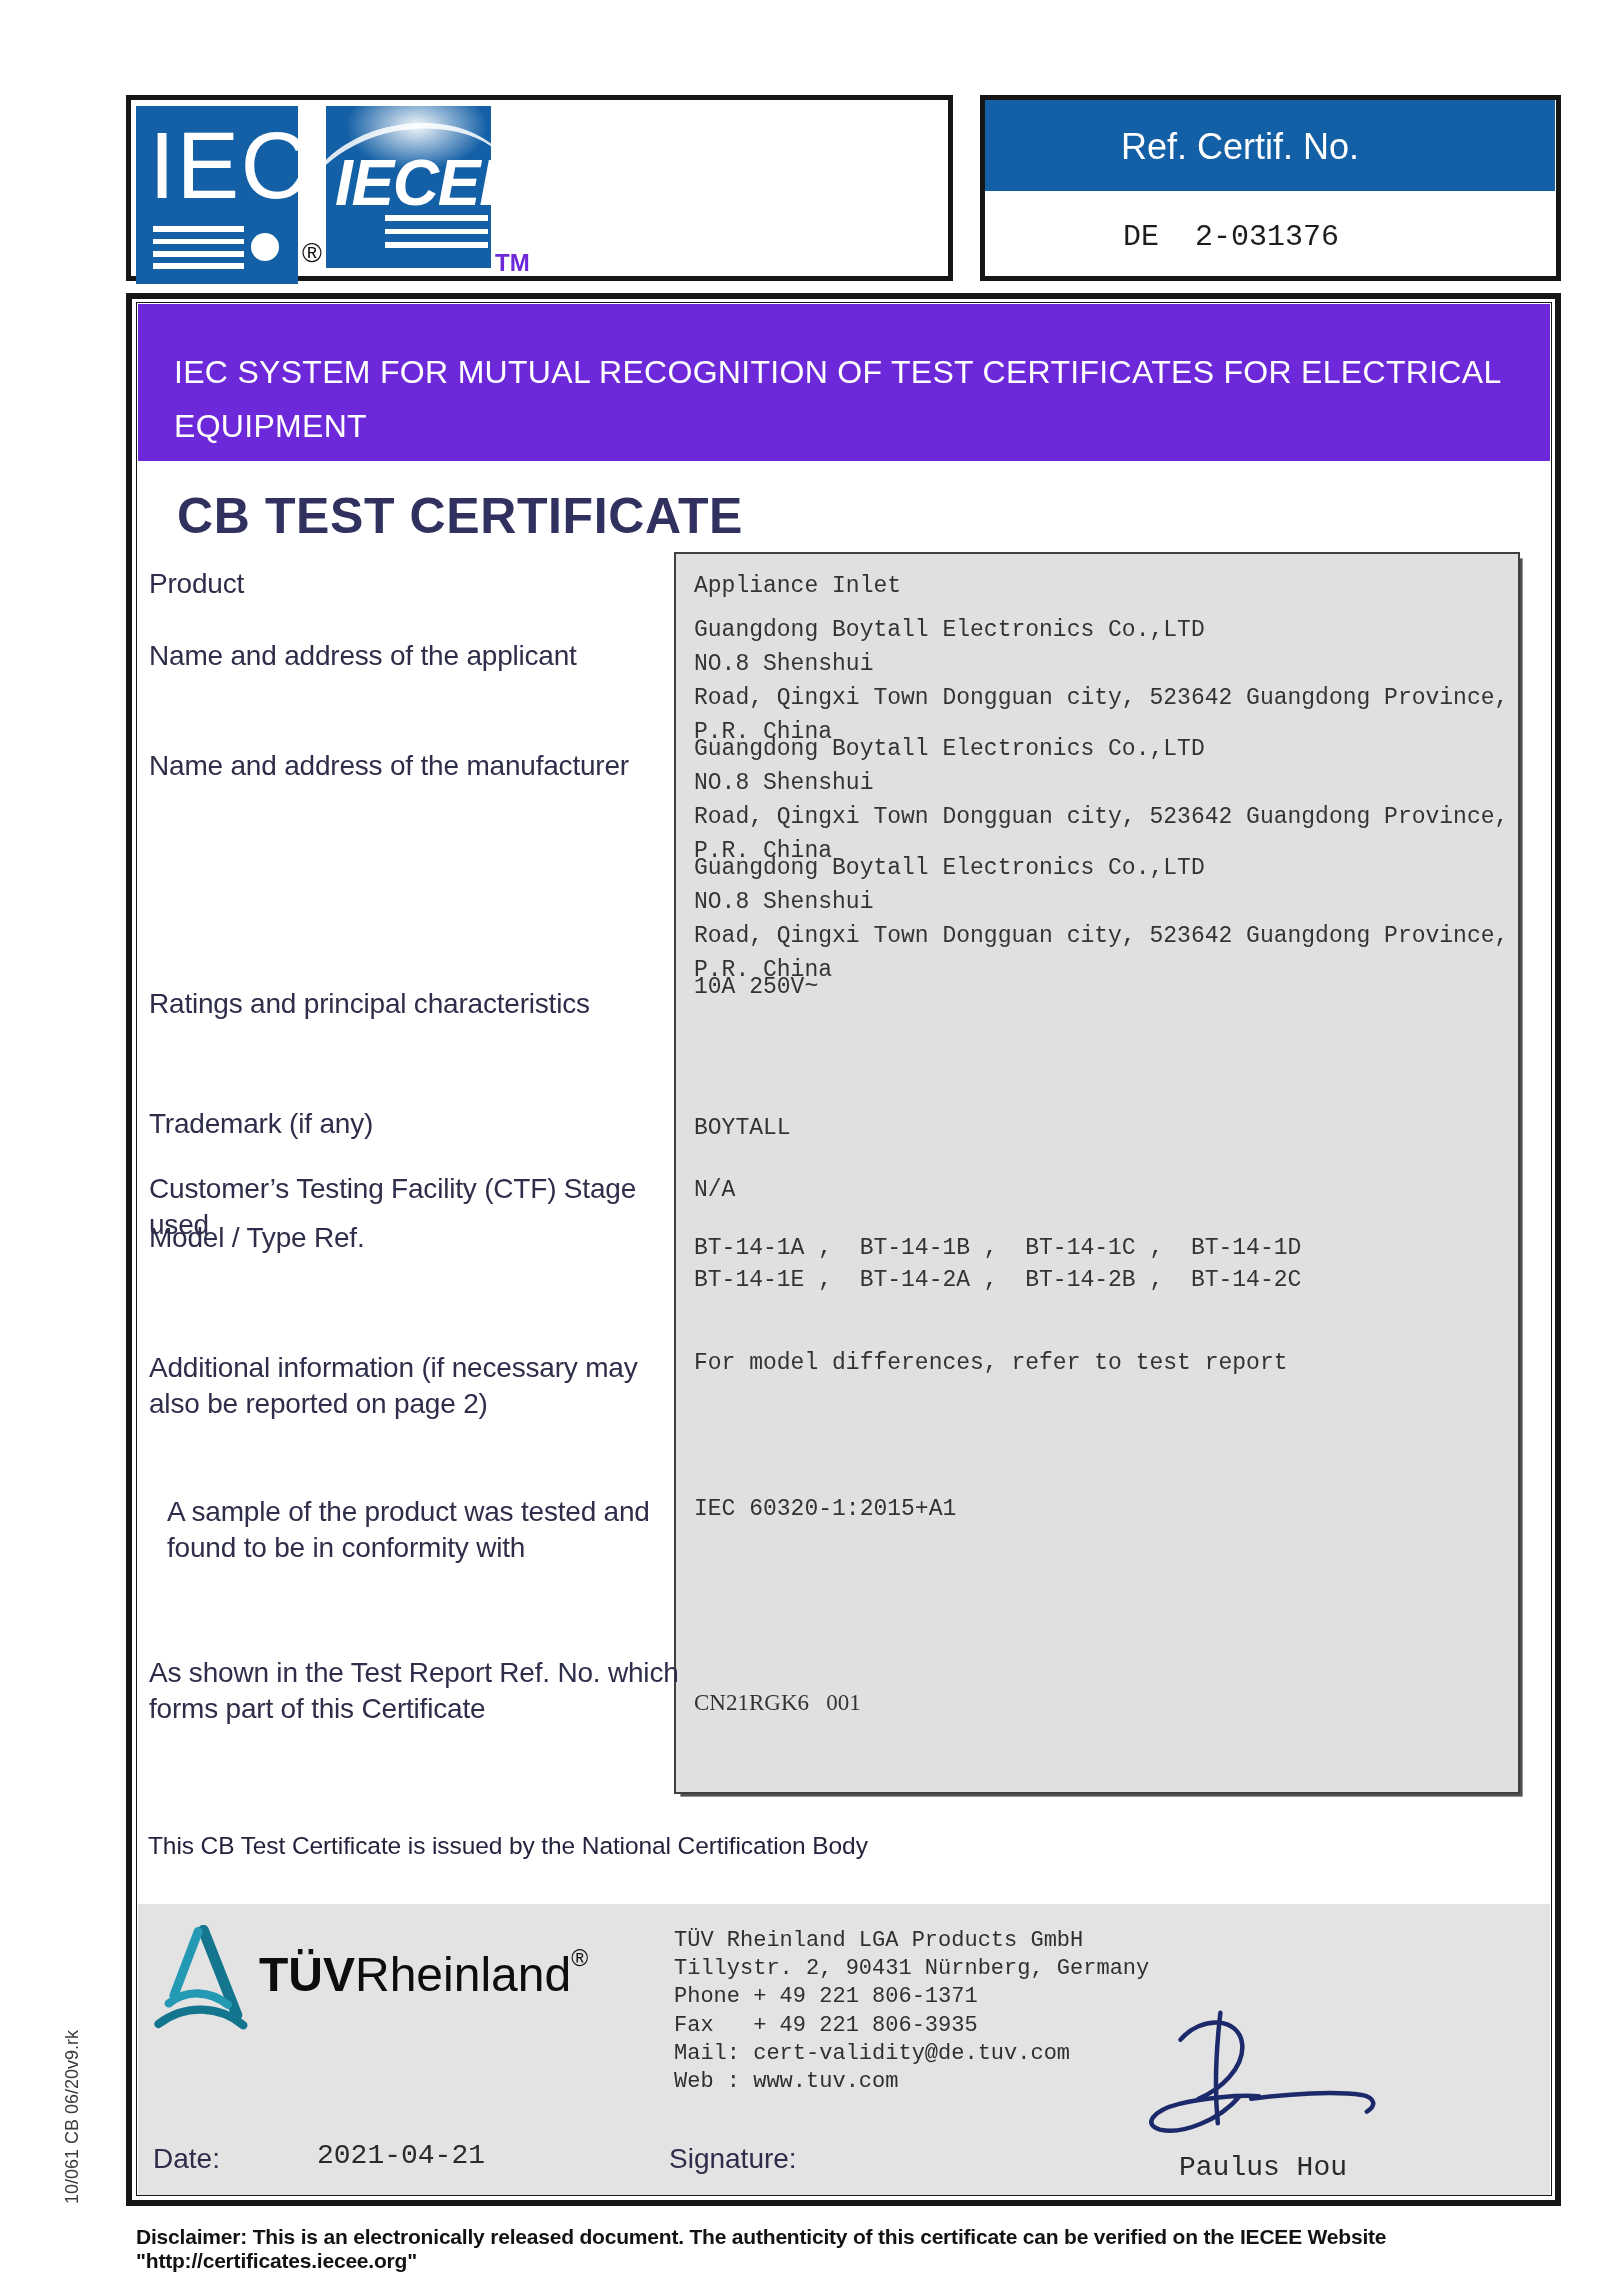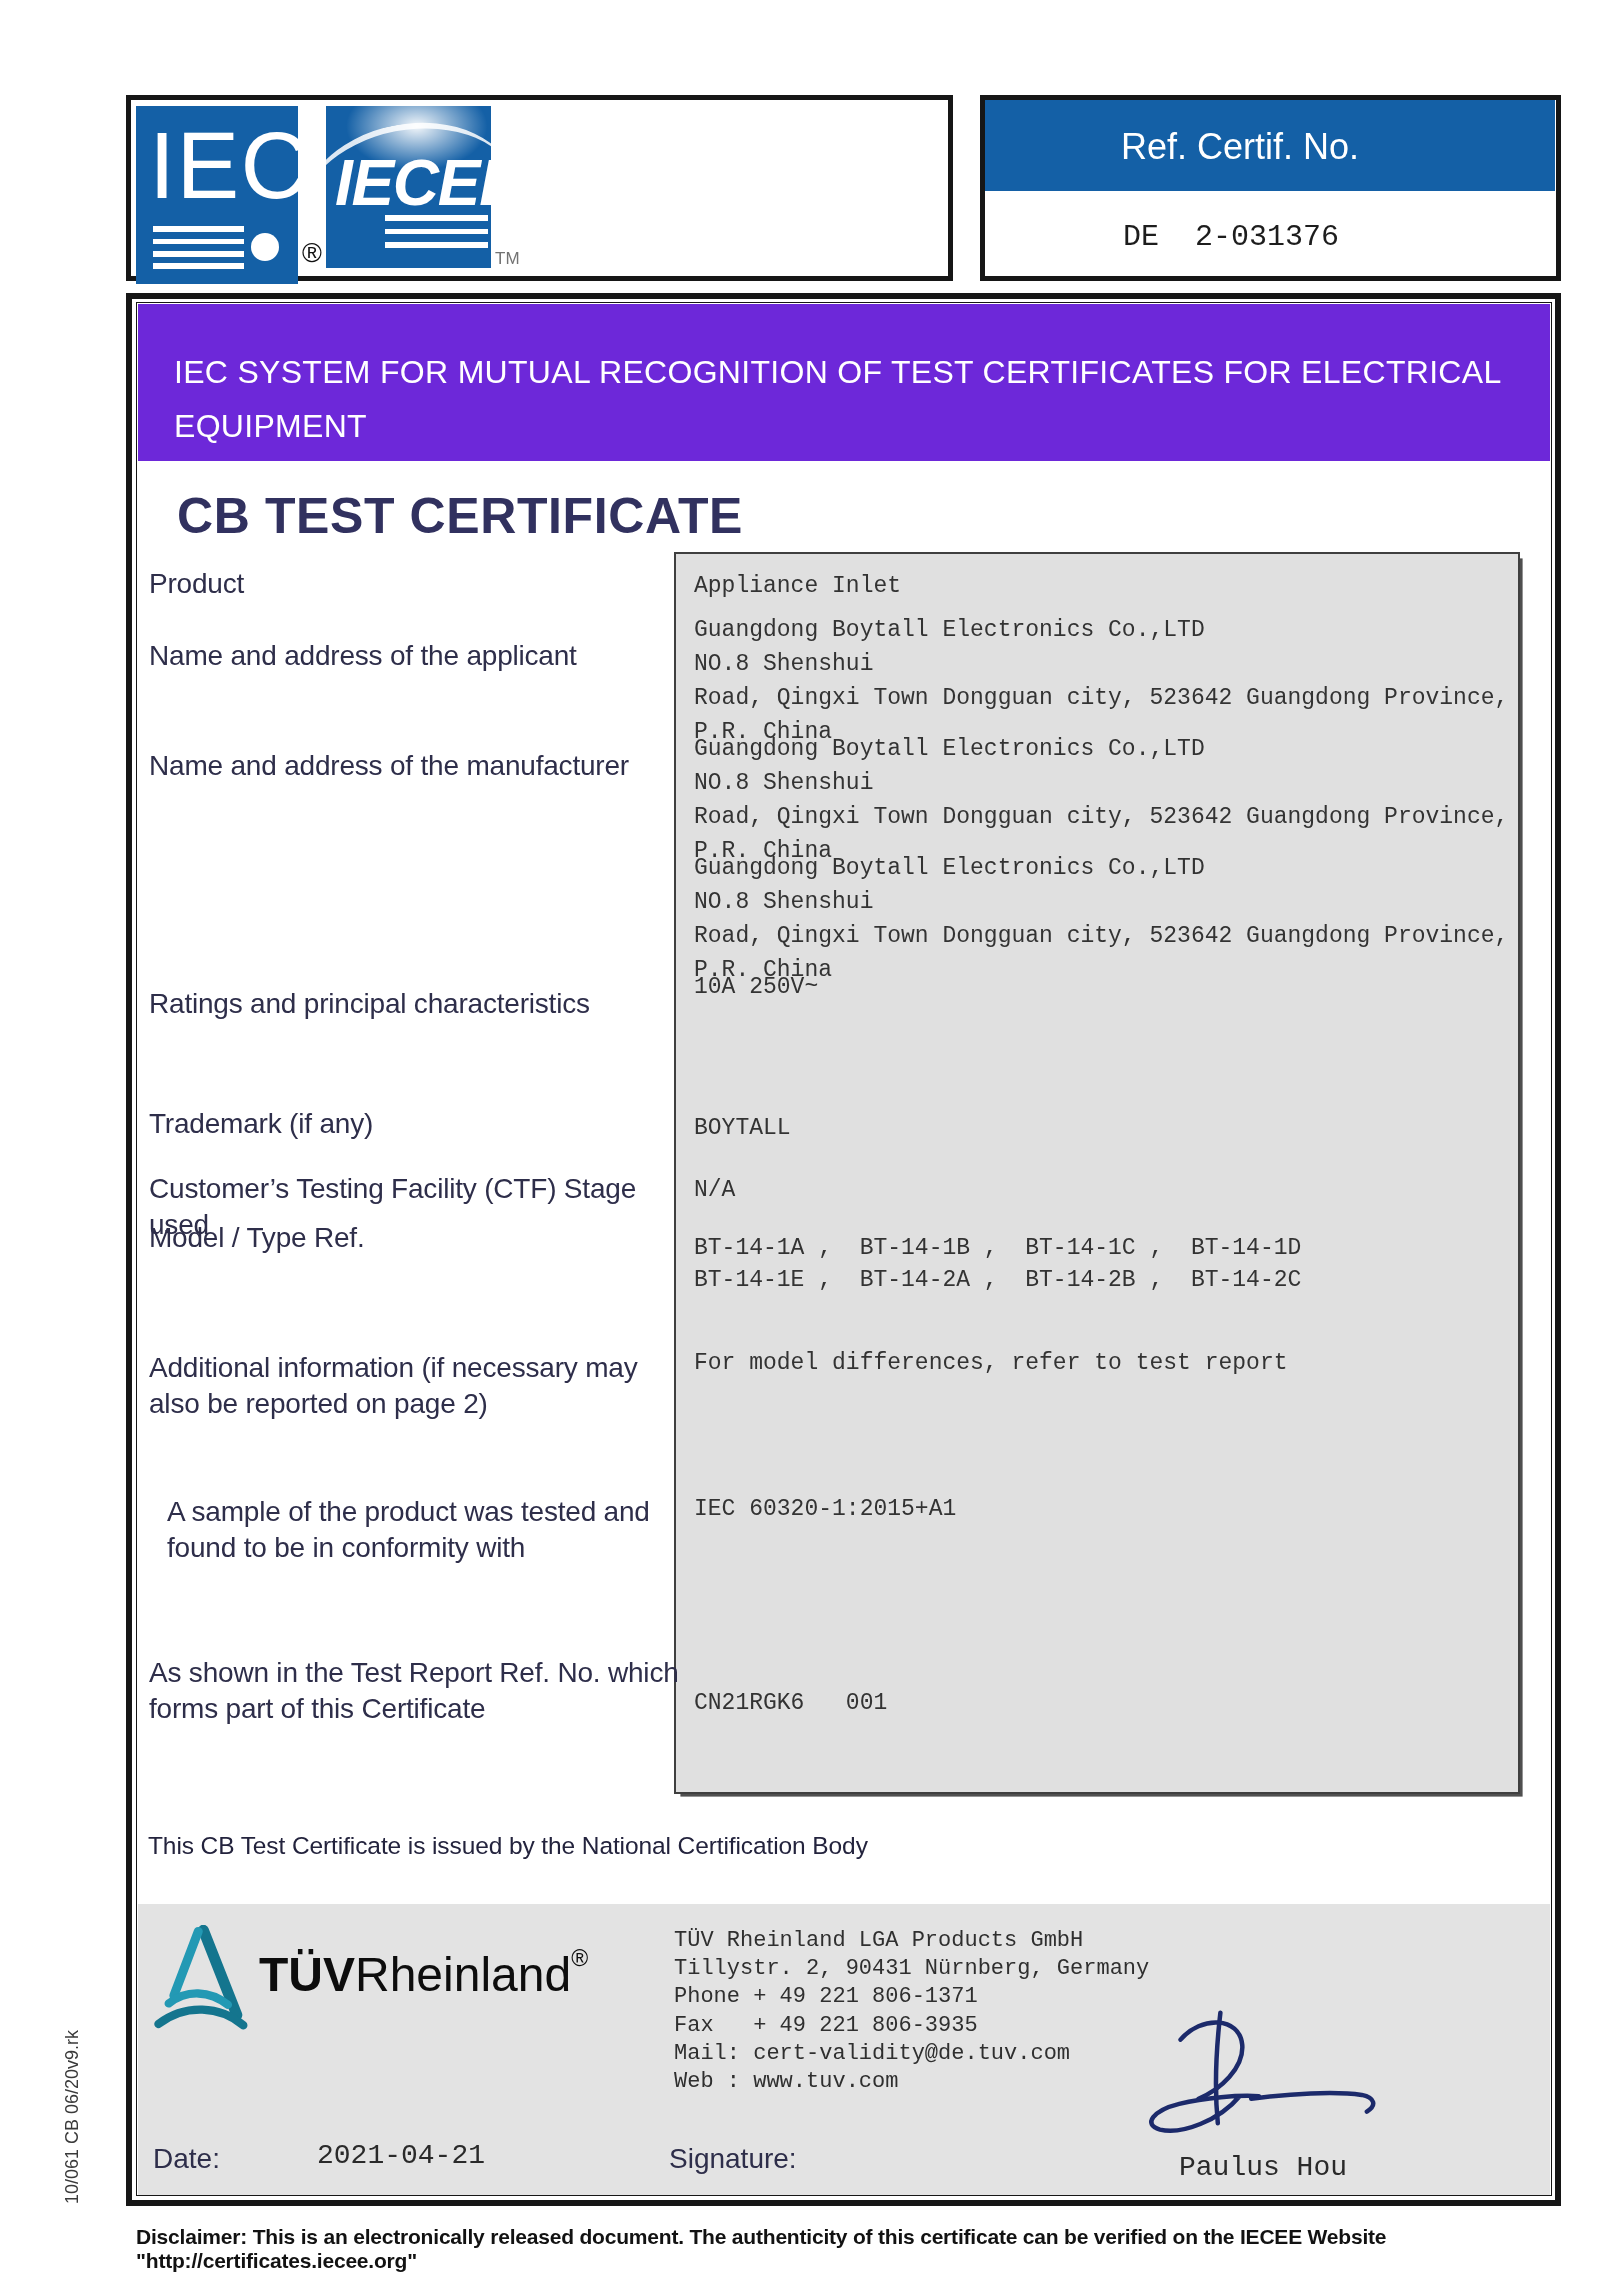--- a/index.html
+++ b/index.html
@@ -18,21 +18,21 @@
   .iecee-square{position:absolute;left:195px;top:5.8px;width:165px;height:162px;background:#1460a6;overflow:hidden;}
   .iecee-glow{position:absolute;left:0;top:-26px;width:165px;height:103px;
               background:radial-gradient(ellipse at 55% 45%,rgba(255,255,255,.95) 0%,rgba(255,255,255,0) 55%);}
   .iecee-arc{position:absolute;left:-26px;top:18px;width:219px;height:154px;border-radius:50%;
              border-top:6.4px solid rgba(255,255,255,.85);transform:rotate(-11deg);}
   .iecee-text{position:absolute;left:9px;top:40px;color:#fff;font-size:64px;font-weight:700;
               font-style:italic;letter-spacing:-1.3px;}
   .iecee-bars{position:absolute;left:59px;bottom:16.7px;width:103px;height:36px;}
   .iecee-bar{position:absolute;left:0;width:103px;height:5.8px;background:#fff;}
   .reg-mark{position:absolute;left:171px;top:138px;font-size:27px;color:#111;}
-  .tm-mark{position:absolute;left:364px;top:149px;font-size:17px;color:#737373;}
+  .tm-mark{position:absolute;left:364px;top:149px;font-size:24px;color:#6d28d9;font-weight:bold;}
 
   
   #ref-box{left:980px;top:95px;width:581px;height:186px;border:5.8px solid #161616;
            background:#fff;box-sizing:border-box;}
   .ref-bar{position:absolute;left:0;top:0;width:570px;height:91px;background:#1460a6;}
   .ref-label{position:absolute;left:136px;top:26px;color:#fff;font-size:36px;}
   .ref-value{position:absolute;left:138px;top:120px;color:#1d1d1d;font-size:30px;
              font-family:"Liberation Mono",monospace;white-space:pre;}
 
   
@@ -144,21 +144,21 @@
 NO.8 Shenshui
 Road, Qingxi Town Dongguan city, 523642 Guangdong Province,
 P.R. China</div>
   <div class="fvalue" style="top:970px;">10A 250V~</div>
   <div class="fvalue" style="top:1111px;">BOYTALL</div>
   <div class="fvalue" style="top:1173px;">N/A</div>
   <div class="fvalue" style="top:1232px;line-height:32px;">BT-14-1A ,  BT-14-1B ,  BT-14-1C ,  BT-14-1D
 BT-14-1E ,  BT-14-2A ,  BT-14-2B ,  BT-14-2C</div>
   <div class="fvalue" style="top:1346px;">For model differences, refer to test report</div>
   <div class="fvalue" style="top:1492px;">IEC 60320-1:2015+A1</div>
-  <div class="fvalue" style="top:1686px;">CN21RGK6   001</div>
+  <div class="fvalue" style="top:1686px;font-family:Liberation Serif, serif;">CN21RGK6   001</div>
 
   <div id="issued-note" class="abs">This CB Test Certificate is issued by the National Certification Body</div>
 
   <div id="footer-band" class="abs"></div>
 
   <svg class="abs" style="left:153px;top:1925px;" width="97" height="108" viewBox="0 0 150 168">
     <path d="M78 8 L130 140" stroke="#14758e" stroke-width="17" stroke-linecap="round" fill="none"></path>
     <path d="M70 10 L32 110" stroke="#2399b4" stroke-width="14" stroke-linecap="round" fill="none"></path>
     <path d="M24 122 C52 100 88 102 116 124" stroke="#2399b4" stroke-width="13" stroke-linecap="round" fill="none"></path>
     <path d="M8 154 C50 122 104 126 140 156" stroke="#14758e" stroke-width="13" stroke-linecap="round" fill="none"></path>

